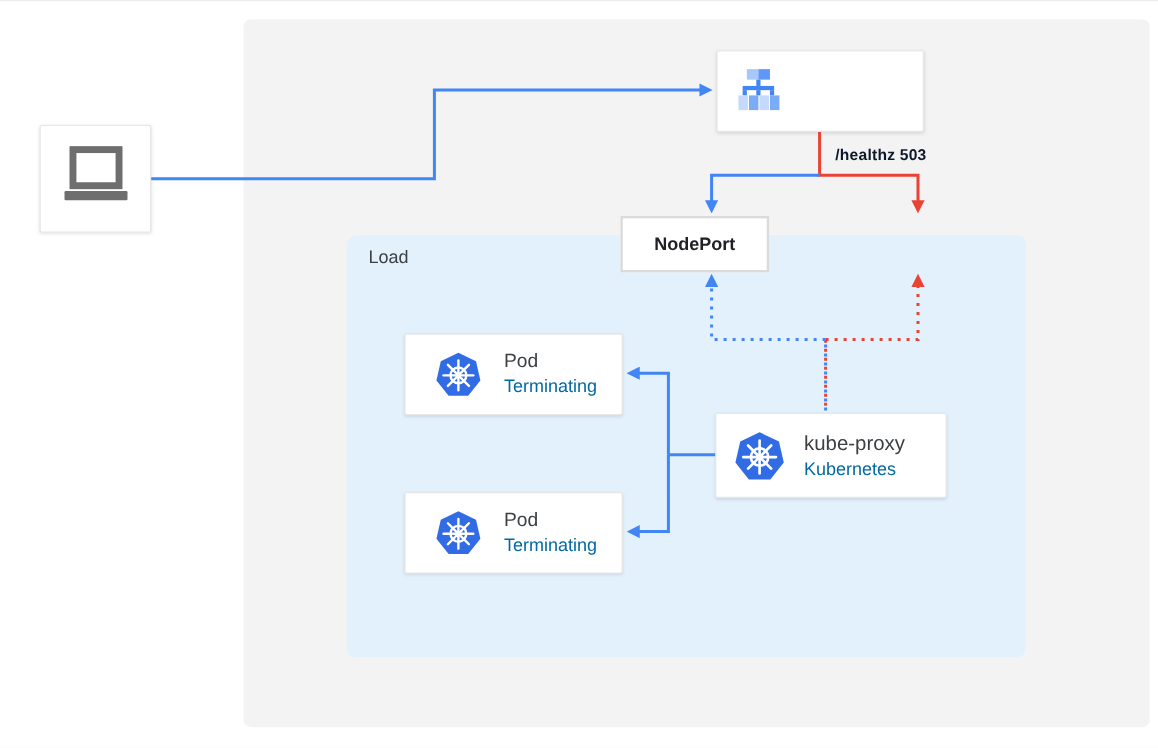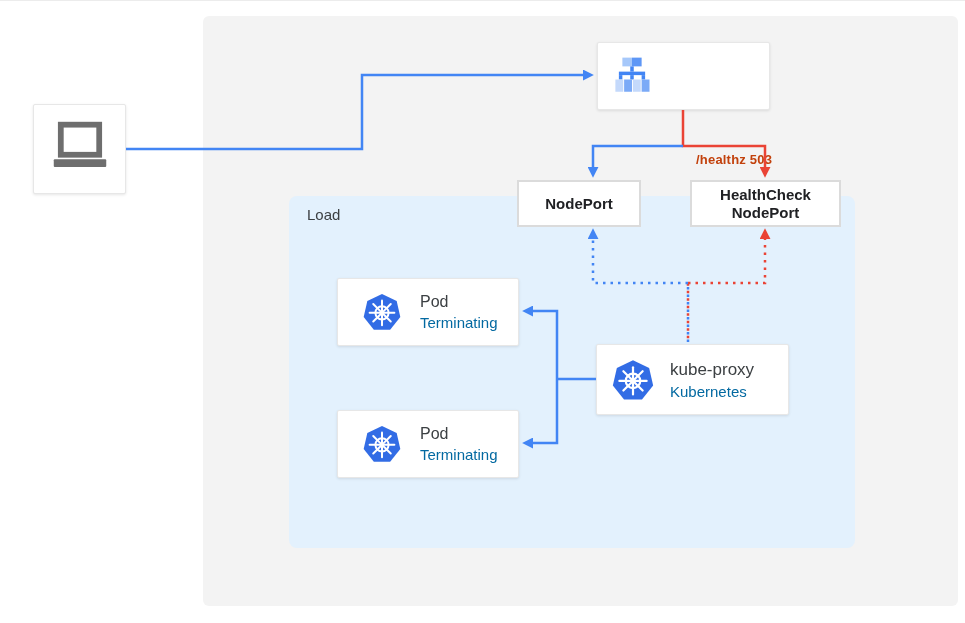--- a/index.html
+++ b/index.html
@@ -8,21 +8,21 @@
   .panel { position:absolute; left:203px; top:16px; width:755px; height:590px; background:#F3F3F3; border-radius:6px; }
   .nodes-group { position:absolute; left:289px; top:196px; width:566px; height:352px; background:#E3F1FD; border-radius:8px; }
   .nodes-label { position:absolute; left:307px; top:206px; font-size:15px; color:#3C4043; }
 
   .card { position:absolute; background:#ffffff; border:1px solid #E7E7E7; border-radius:2px;
           box-shadow:0 1px 3px rgba(0,0,0,0.10); box-sizing:border-box; display:flex; align-items:center; }
   .laptop-card { left:33px; top:104px; width:93px; height:90px; justify-content:center; }
   .clb-card { left:597px; top:42px; width:173px; height:68px; padding-left:13px; gap:13px; }
   .clb-label { font-size:15px; line-height:21px; color:#757575; width:100px; }
 
-  .healthz { position:absolute; left:696px; top:121px; font-size:13px; font-weight:bold; color:#c2410c; letter-spacing:0.2px;margin-top:31px; }
+  .healthz { position:absolute; left:696px; top:121px; font-size:13px; font-weight:bold; color:#0f172a; letter-spacing:0.2px; }
 
   .port-card { position:absolute; top:180px; height:47px; background:#ffffff; border:2px solid #DBDBDB;
                box-sizing:border-box; display:flex; align-items:center; justify-content:center; text-align:center;
                font-size:15px; font-weight:bold; color:#202124; line-height:18px; }
   .nodeport-card { left:517px; width:124px; }
   .hc-nodeport-card { left:690px; width:151px; }
   .hc-nodeport-card .port-text { width:110px; }
 
   .pod-card { left:337px; width:182px; height:68px; padding-left:24px; gap:18px; }
   .pod-card-1 { top:278px; }
@@ -70,23 +70,20 @@
       <rect x="35" y="28" width="9" height="14" fill="#7BAAF7"></rect>
     </svg>
   </div>
 
   <div class="healthz">/healthz 503</div>
 
   <div class="port-card nodeport-card">
     <span class="port-text">NodePort</span>
   </div>
 
-  <div class="port-card hc-nodeport-card">
-    <span class="port-text">HealthCheck NodePort</span>
-  </div>
 
   <div class="card pod-card pod-card-1">
     <svg width="40" height="40" viewBox="0 0 100 100">
       <polygon points="50,5 86.7,22.7 95.8,62.5 70.4,94.3 29.6,94.3 4.2,62.5 13.3,22.7" fill="#326CE5"></polygon>
       <g stroke="#ffffff" stroke-width="5" stroke-linecap="round" fill="none">
         <circle cx="50" cy="52" r="16.5"></circle>
         <line x1="55" y1="52" x2="81" y2="52"></line>
           <line x1="19" y1="52" x2="45" y2="52"></line>
         <line x1="50" y1="57" x2="50" y2="83"></line>
           <line x1="50" y1="21" x2="50" y2="47"></line>

